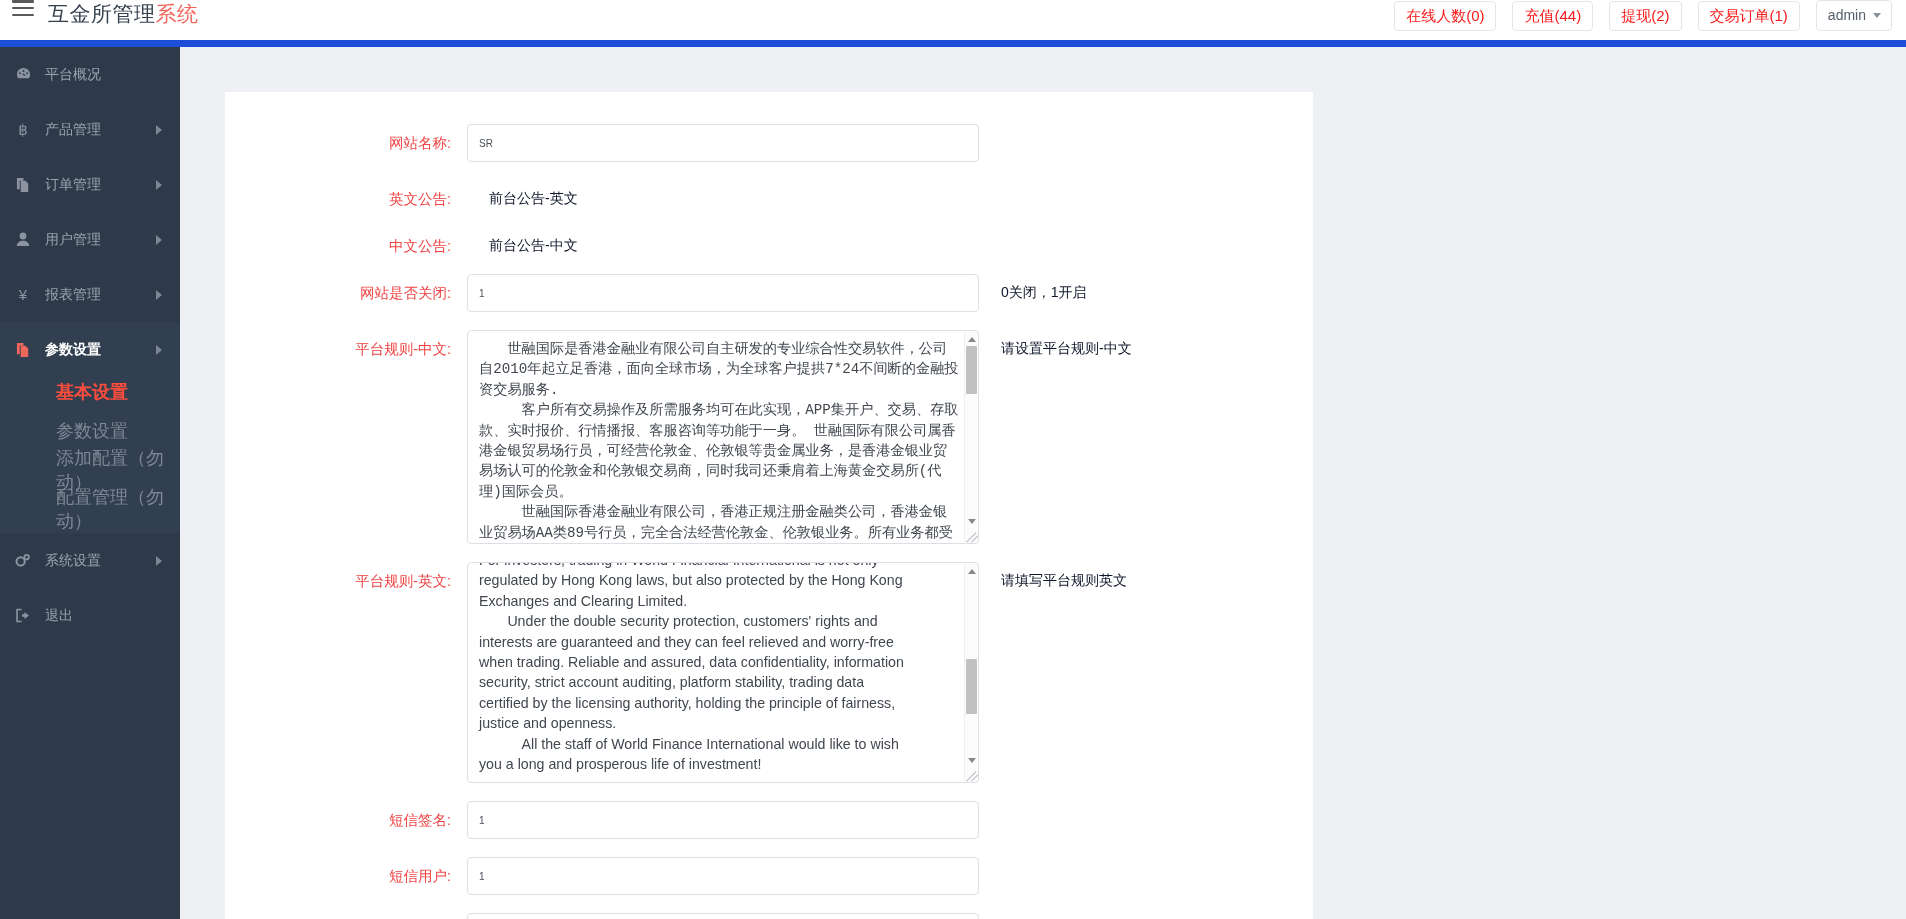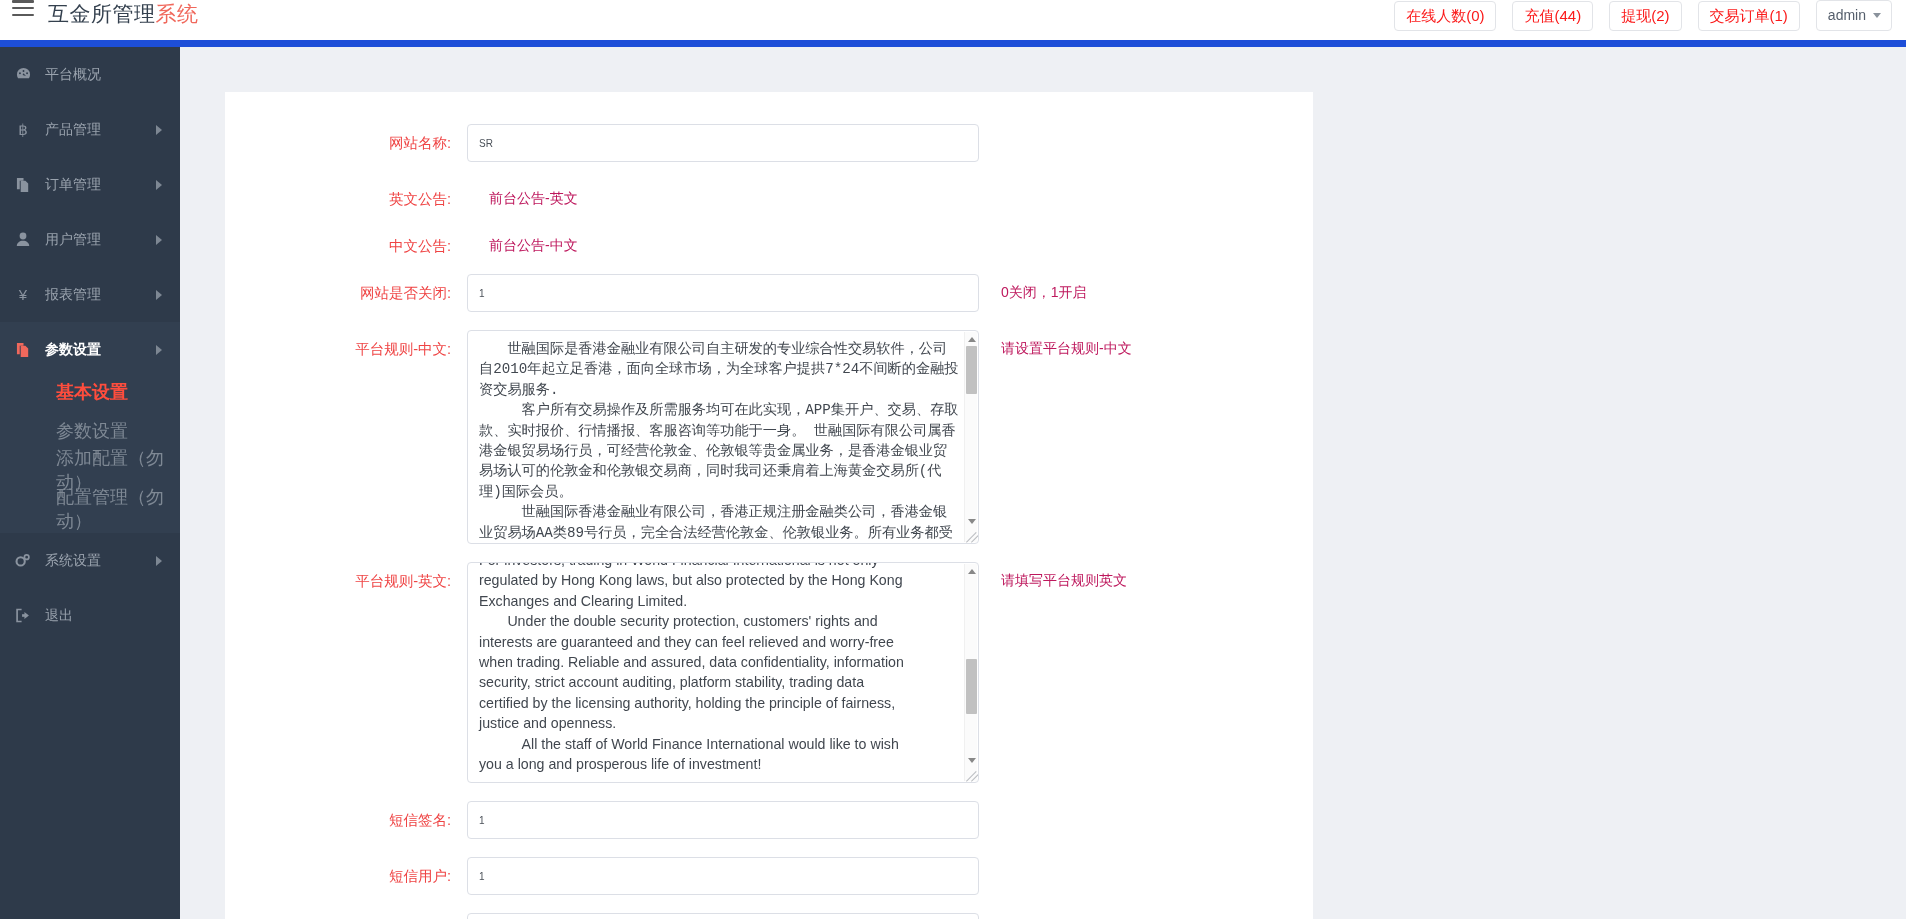--- a/index.html
+++ b/index.html
@@ -198,21 +198,21 @@
   .grip:before, .grip:after {
     content:""; position:absolute; background:#b9bcc0; height:1px; width:14px;
     transform-origin: 0 0; transform: rotate(-45deg);
   }
   .grip:before { left: 0px; top: 11px; }
   .grip:after  { left: 5px; top: 11px; }
 
   .fhint {
     padding-top: 10px;
     padding-left: 22px;
-    color: #be185d;
+    color: #0f172a;
     font-size: 14px;
     white-space: nowrap;
   }
 </style>
 </head>
 <body>
 
 <div class="topbar">
   <div class="hamburger">
     <i></i>

